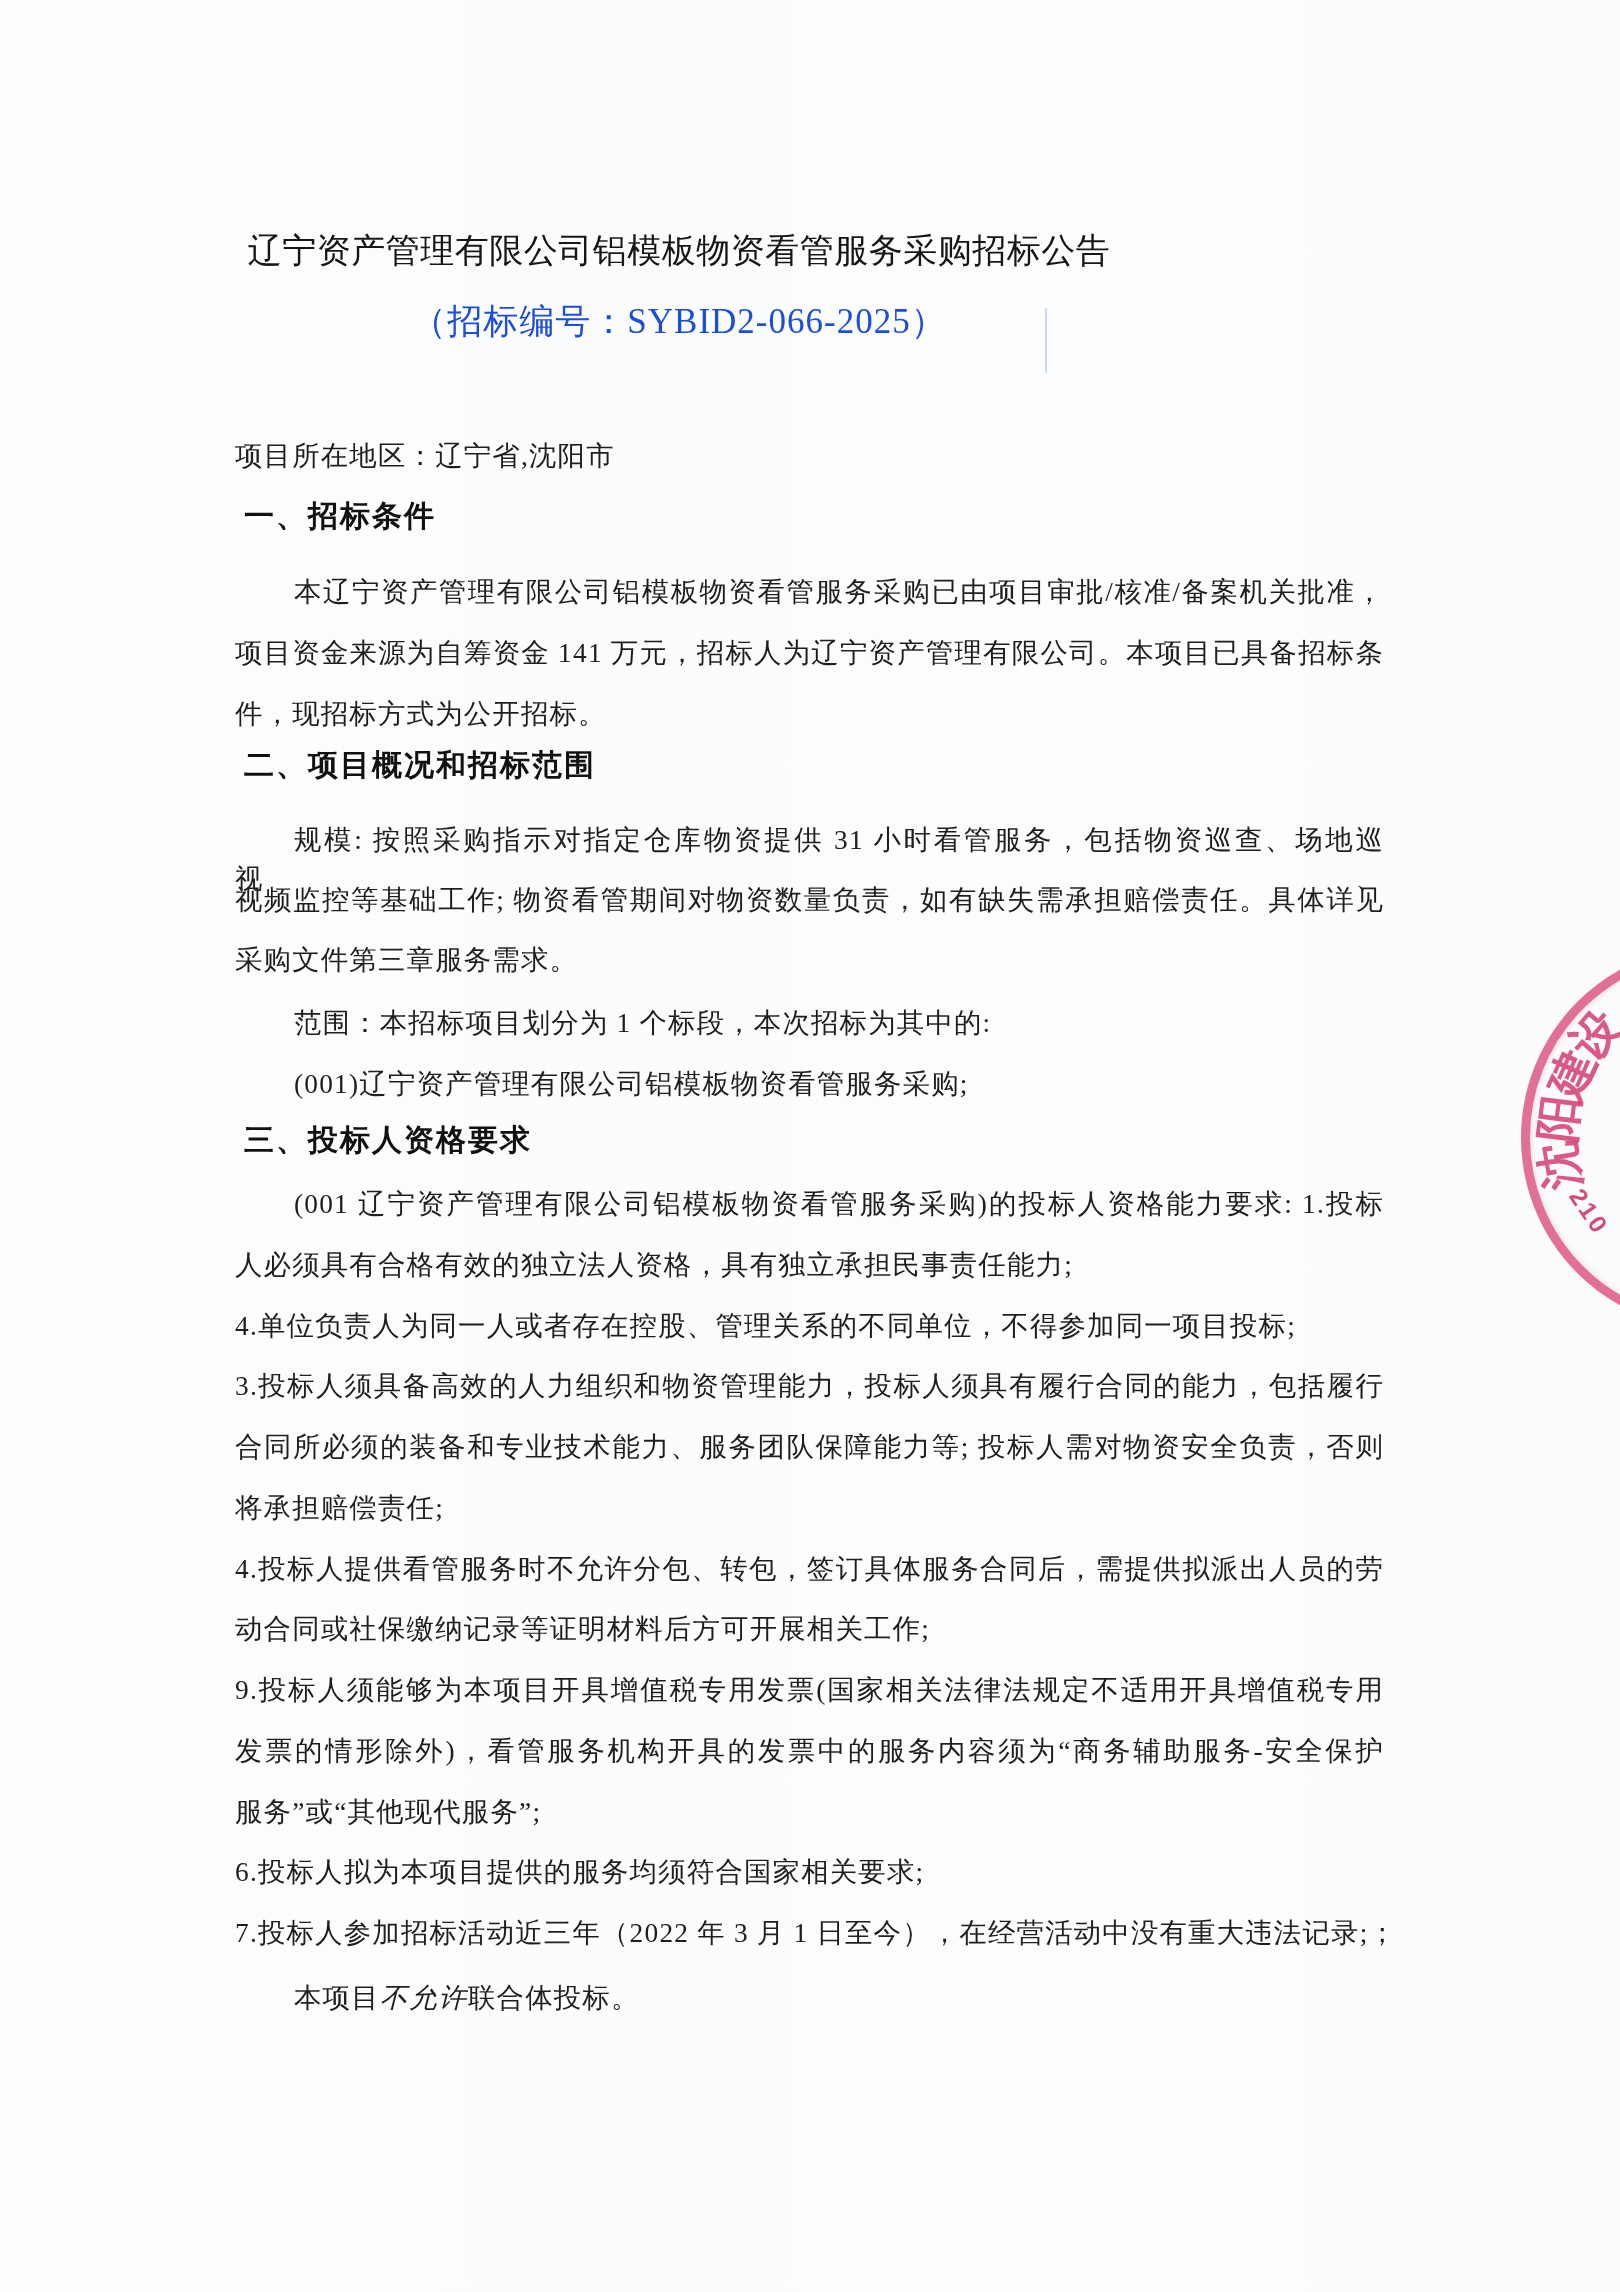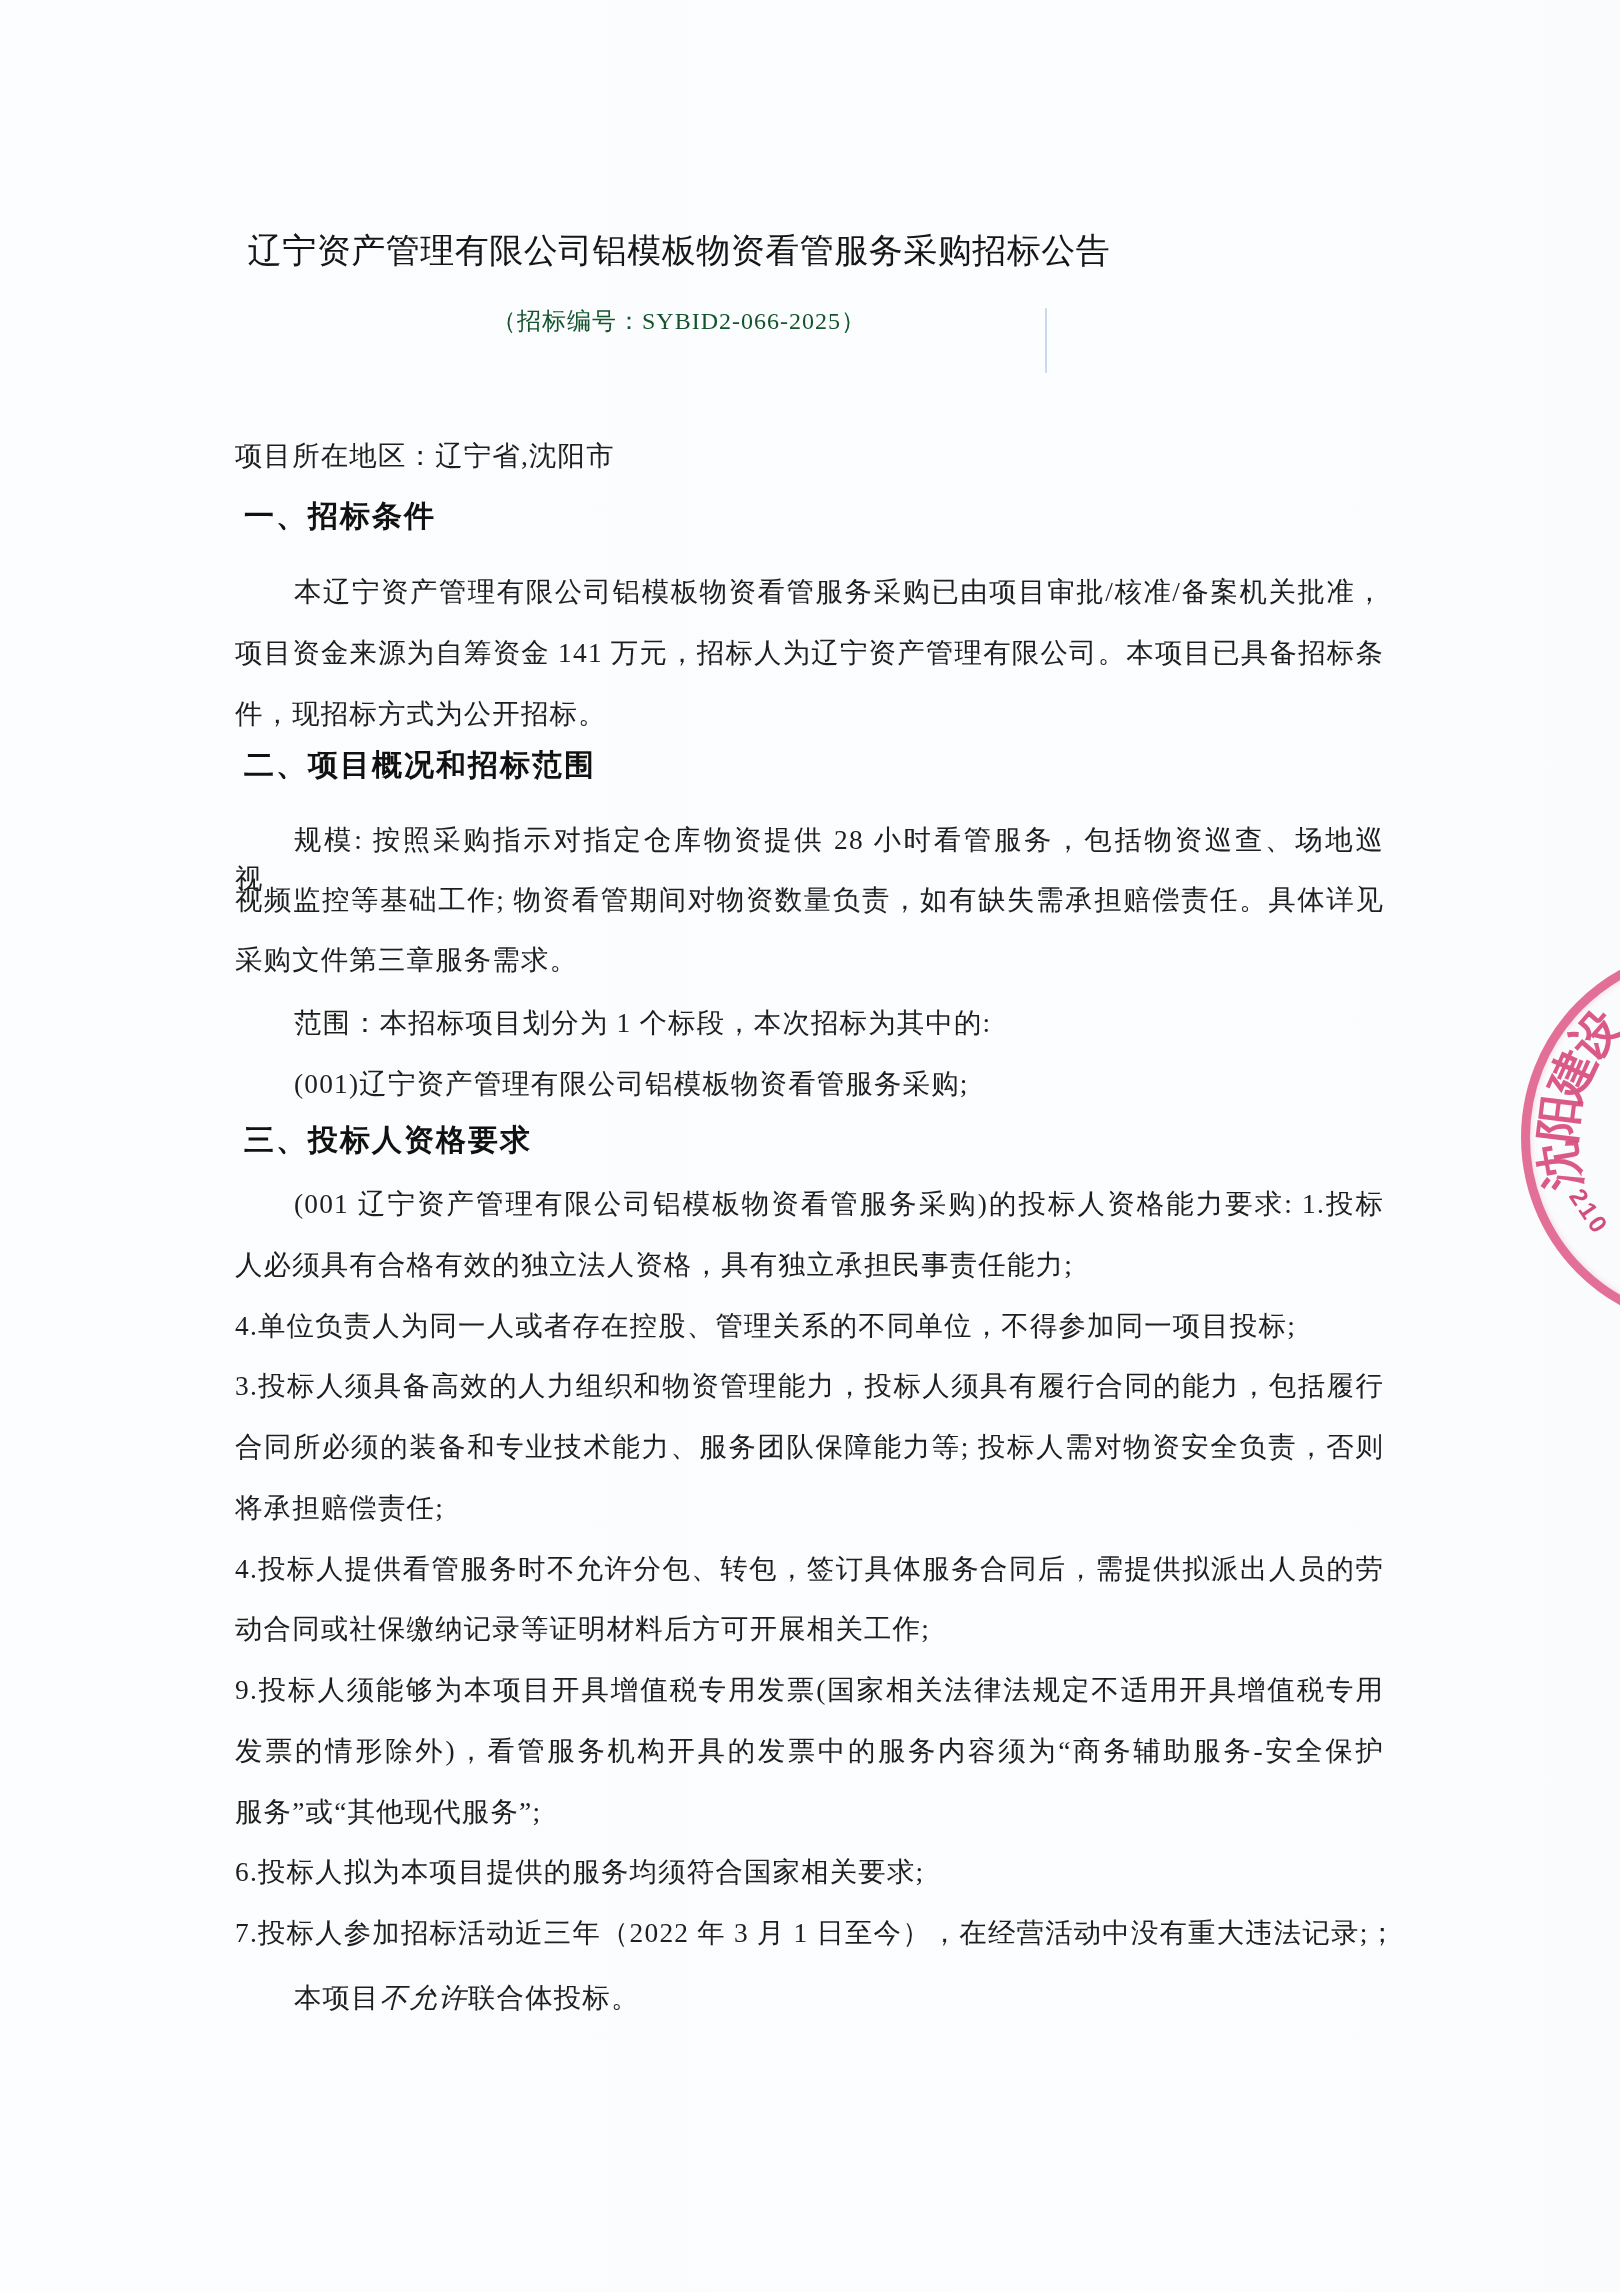--- a/index.html
+++ b/index.html
@@ -34,21 +34,21 @@
   .indent.just{padding-left:0;text-indent:59px;}
   .title{
     left:238px;width:882px;
     text-align:center;text-align-last:center;
     font-size:34px;letter-spacing:0.5px;
     color:#161616;white-space:nowrap;
   }
   .subtitle{
     left:238px;width:882px;
     text-align:center;text-align-last:center;
-    font-size:24px;letter-spacing:1px;color:#14532d;white-space:nowrap;
+    font-size:35px;letter-spacing:1px;color:#1d4ed8;white-space:nowrap;
   }
   .heading{
     font-family:"Liberation Sans","DejaVu Sans",sans-serif;
     font-weight:bold;
     font-size:30px;
     letter-spacing:2px;
     color:#111;
     margin-left:9px;
   }
   .em-italic{font-style:italic;letter-spacing:2px;}
@@ -98,21 +98,21 @@
 <div class="line subtitle" style="top:302px">（招标编号：SYBID2-066-2025）</div>
 
 <div class="line" style="top:437px">项目所在地区：辽宁省,沈阳市</div>
 
 <div class="line heading" style="top:496px">一、招标条件</div>
 <div class="line just indent" style="top:573px">本辽宁资产管理有限公司铝模板物资看管服务采购已由项目审批/核准/备案机关批准，</div>
 <div class="line just" style="top:634px">项目资金来源为自筹资金 141 万元，招标人为辽宁资产管理有限公司。本项目已具备招标条</div>
 <div class="line" style="top:695px">件，现招标方式为公开招标。</div>
 
 <div class="line heading" style="top:745px">二、项目概况和招标范围</div>
-<div class="line just indent" style="top:821px">规模: 按照采购指示对指定仓库物资提供 28 小时看管服务，包括物资巡查、场地巡视、</div>
+<div class="line just indent" style="top:821px">规模: 按照采购指示对指定仓库物资提供 31 小时看管服务，包括物资巡查、场地巡视、</div>
 <div class="line just" style="top:881px">视频监控等基础工作; 物资看管期间对物资数量负责，如有缺失需承担赔偿责任。具体详见</div>
 <div class="line" style="top:941px">采购文件第三章服务需求。</div>
 <div class="line indent" style="top:1004px">范围：本招标项目划分为 1 个标段，本次招标为其中的:</div>
 <div class="line indent" style="top:1065px">(001)辽宁资产管理有限公司铝模板物资看管服务采购;</div>
 
 <div class="line heading" style="top:1120px">三、投标人资格要求</div>
 <div class="line just indent" style="top:1185px">(001 辽宁资产管理有限公司铝模板物资看管服务采购)的投标人资格能力要求: 1.投标</div>
 <div class="line" style="top:1246px">人必须具有合格有效的独立法人资格，具有独立承担民事责任能力;</div>
 <div class="line" style="top:1307px">4.单位负责人为同一人或者存在控股、管理关系的不同单位，不得参加同一项目投标;</div>
 <div class="line just" style="top:1367px">3.投标人须具备高效的人力组织和物资管理能力，投标人须具有履行合同的能力，包括履行</div>

